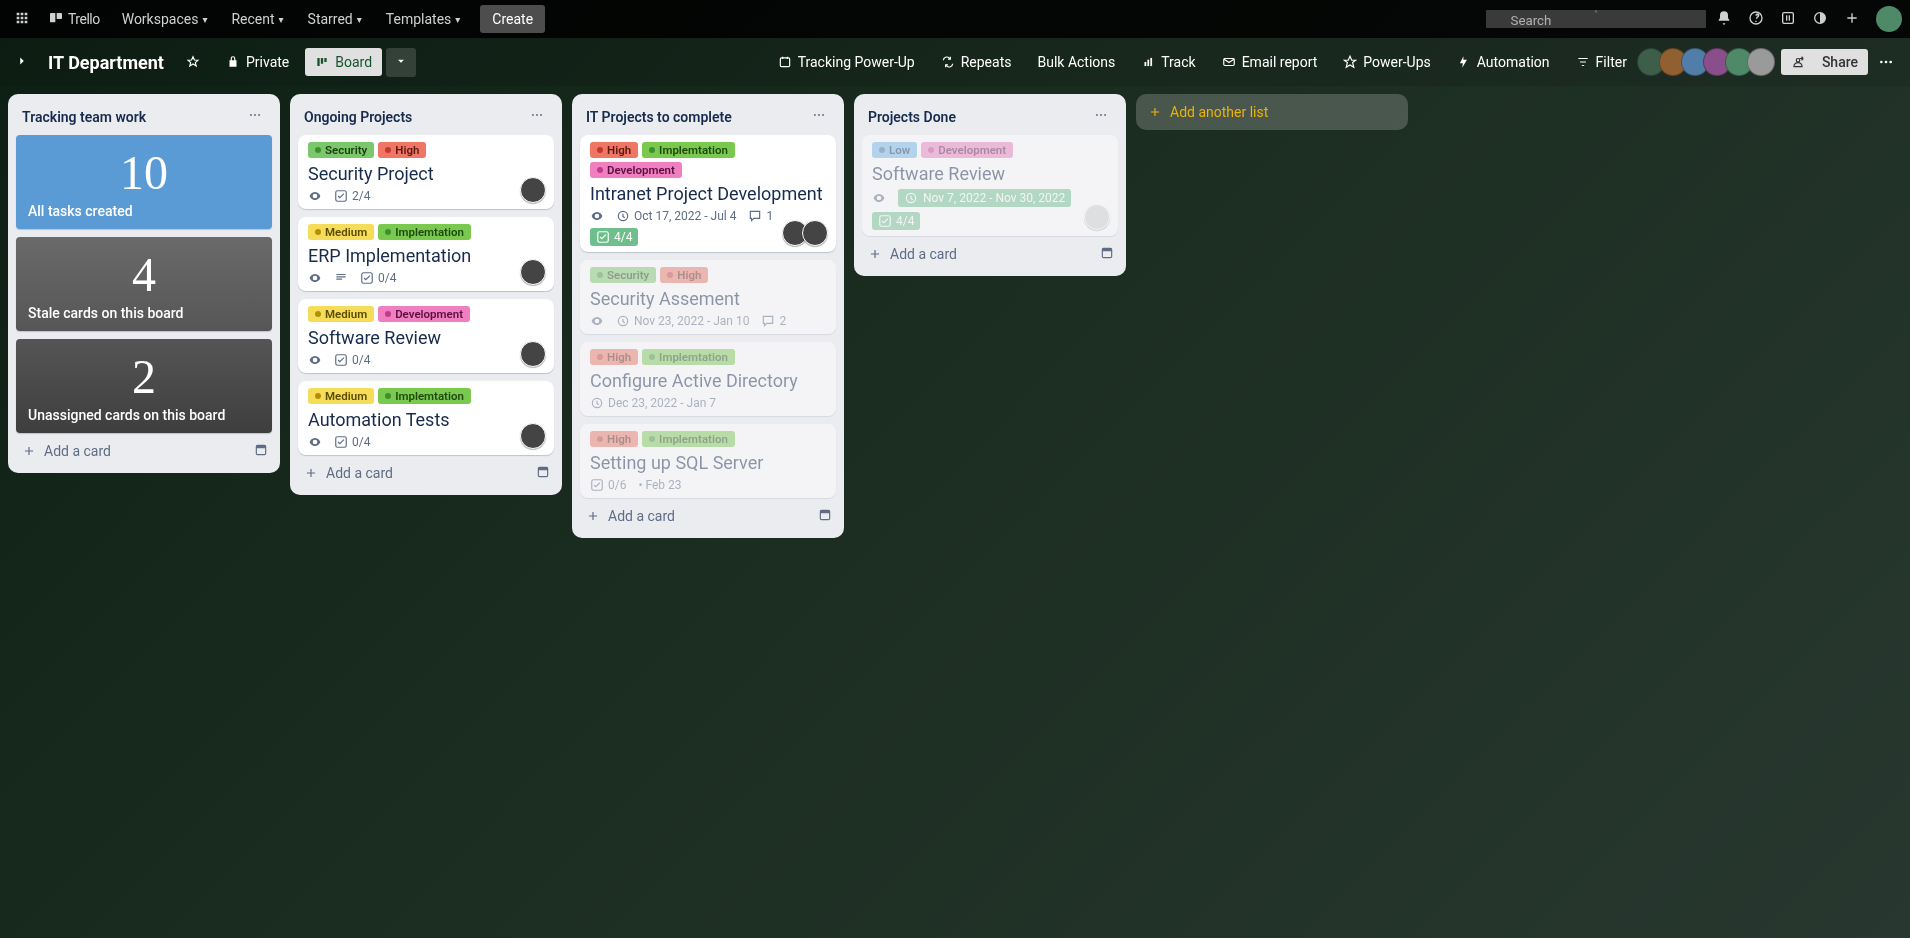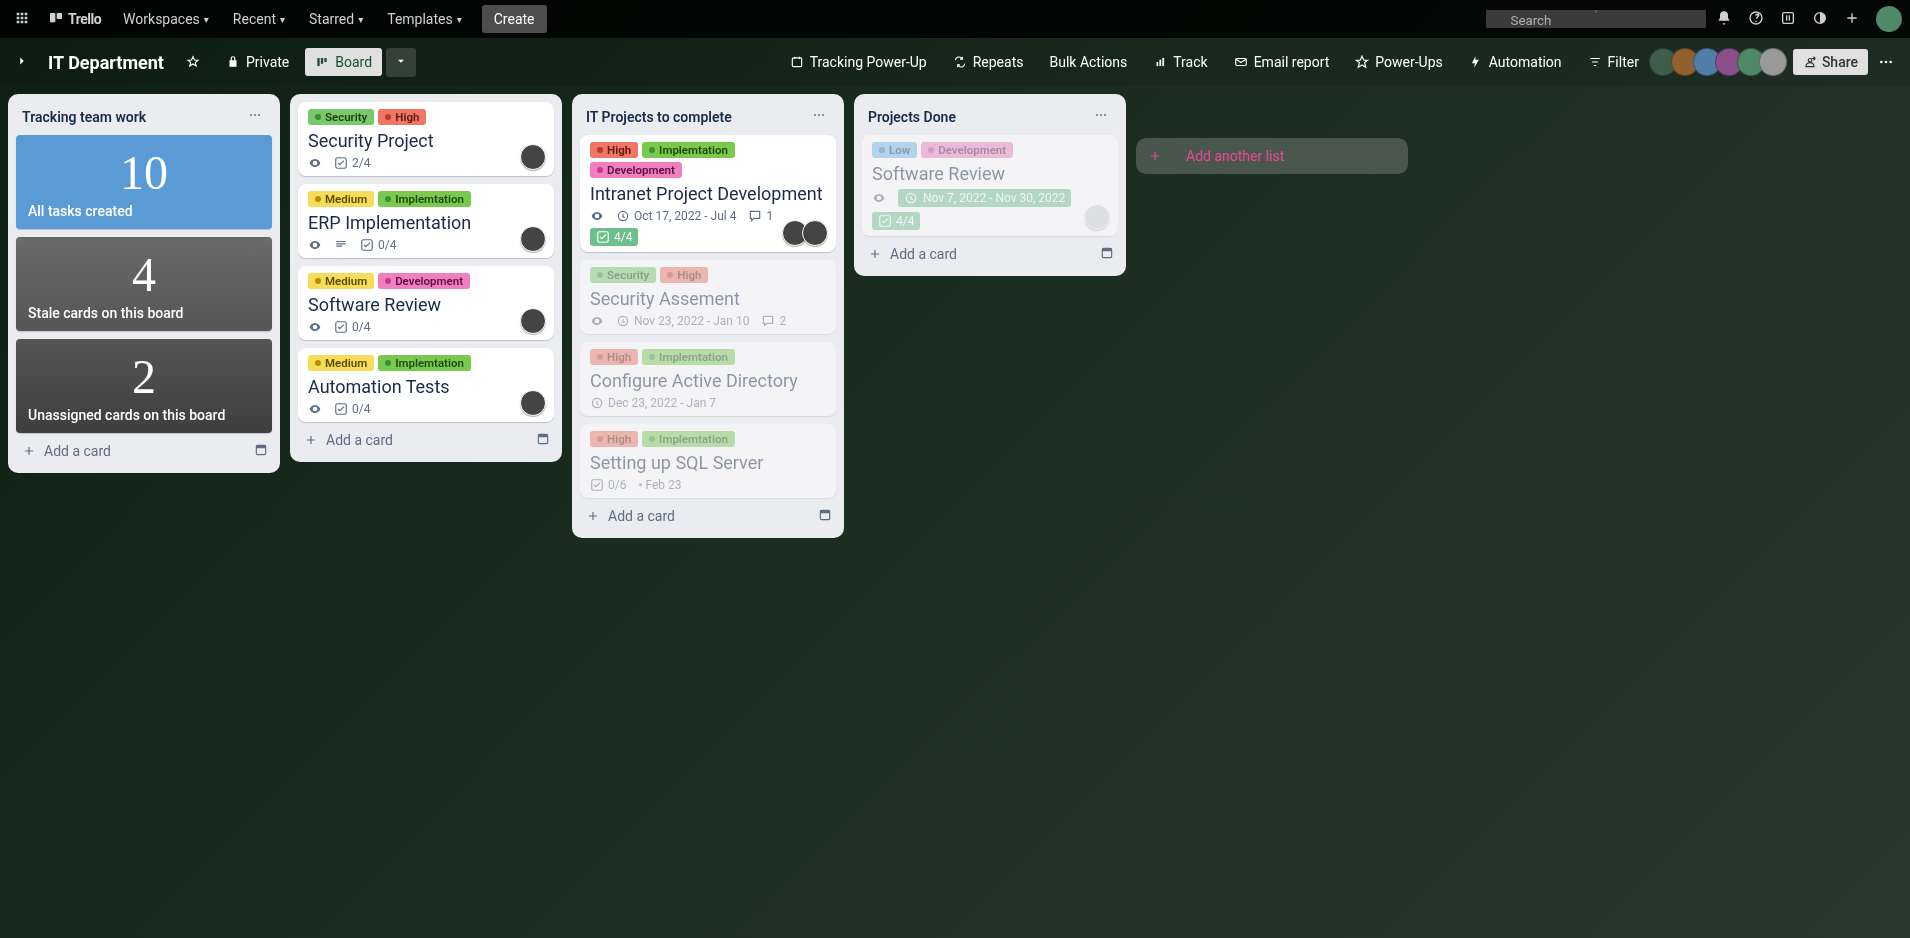--- a/index.html
+++ b/index.html
@@ -17,21 +17,21 @@
 .topbar {
   height: 38px;
   background: rgba(0,0,0,0.85);
   display: flex;
   align-items: center;
   padding: 0 8px;
   color: #d0d0d0;
   gap: 4px;
 }
 .topbar .apps-icon { padding: 6px; }
-.topbar .logo { font-weight: 700; letter-spacing: -0.5px; display:flex; align-items:center; gap:4px; padding:4px 8px; }
+.topbar .logo { font-weight: 400; letter-spacing: -0.5px; display:flex; align-items:center; gap:4px; padding:4px 8px; }
 .topbar .nav-btn { padding: 6px 10px; display:flex; align-items:center; gap:4px; cursor:pointer; border-radius:3px; }
 .topbar .create-btn { background:#4d4d4d; color:#fff; padding: 6px 12px; border-radius:3px; margin-left:6px; }
 .topbar .spacer { flex:1; }
 .topbar .search {
   background:#3a3a3a;
   border-radius:1px;
   height:18px;
   width:220px;
   display:flex; align-items:center;
   padding:0 8px;
@@ -52,21 +52,21 @@
   padding: 0 12px;
   color: #fff;
   gap: 6px;
   backdrop-filter: brightness(0.9);
 }
 .boardbar .collapse-icon { padding:3px; }
 .boardbar .board-title { font-size:18px; font-weight:700; margin-left:4px; padding:4px 6px; }
 .boardbar .bb-btn { padding: 6px 10px; display:flex; align-items:center; gap:6px; cursor:pointer; border-radius:3px;}
 .boardbar .board-view-btn { background:#e0e0e0; color:#14532d; padding:6px 10px; border-radius:3px; display:flex; align-items:center; gap:6px; }
 .boardbar .chev-btn { background:rgba(255,255,255,0.15); padding:6px 8px; border-radius:3px; margin-left:-2px;}
-.boardbar .share-btn { background:#e0e0e0; color:#333; padding:5px 10px; border-radius:3px; display:flex; align-items:center; gap:5px; font-weight:500;}
+.boardbar .share-btn { background:#e0e0e0; color:#333; padding:5px 10px; border-radius:3px; display:flex; align-items:center; gap:17px; font-weight:500;}
 .boardbar .spacer { flex:1; }
 .avatars-stack { display:flex; }
 .avatars-stack .avatar { width:28px; height:28px; border-radius:50%; border:1.5px solid rgba(0,0,0,0.3); margin-left:-6px; }
 
 
 .board {
   flex:1;
   display:flex;
   align-items:flex-start;
   padding: 8px 8px;
@@ -154,27 +154,26 @@
 .stat-card.gray1 { background: linear-gradient(180deg,#6a6a6a,#565656); }
 .stat-card.gray2 { background: linear-gradient(180deg,#555,#3e3e3e); }
 .stat-number { font-size:48px; font-weight:300; text-align:center; line-height:1; font-family:Georgia, serif;}
 .stat-label { font-size:14px; font-weight:500; text-align:left; }
 
 
 .add-list {
   width: 272px;
   min-width:272px;
   background: rgba(255,255,255,0.2);
-  color:#ec4899;
+  color:#eab308;
   border-radius:10px;
   padding:10px 12px;
-  display:flex; align-items:center; gap:24px;
+  display:flex; align-items:center; gap:8px;
   cursor:pointer;
   height:fit-content;
-  margin-top:44px;
 }
 
 .chevron { font-size:10px; }
 svg.i { width:16px; height:16px; fill:currentColor; }
 svg.ism { width:14px; height:14px; fill:currentColor; }
 
 
 .lbl-green { background:#7bc86c; color:#1b3d10;}
 .lbl-green .dot{ background:#3d8f2f;}
 .lbl-red { background:#ef7564; color:#5c1a12;}
@@ -406,20 +405,28 @@
           </svg>
           <span>Add a card</span>
         </div>
     <div class="template-btn"><svg class="ism" viewBox="0 0 24 24">
             <rect x="4" y="4" width="16" height="16" rx="2" fill="none" stroke="currentColor" stroke-width="2"></rect>
             <rect x="4" y="4" width="16" height="5"></rect>
           </svg></div>
       </div>
     </div>
     <div class="list">
+      <div class="list-header">
+        <span>Ongoing Projects</span>
+    <span class="list-menu"><svg class="ism" viewBox="0 0 24 24">
+            <circle cx="5" cy="12" r="1.8"></circle>
+            <circle cx="12" cy="12" r="1.8"></circle>
+            <circle cx="19" cy="12" r="1.8"></circle>
+          </svg></span>
+      </div>
       <div class="list-cards">
         <div class="card">
           <div class="labels">
             <span class="label lbl-green"><span class="dot"></span>Security</span>
             <span class="label lbl-red"><span class="dot"></span>High</span>
           </div>
           <div class="title-line">Security Project</div>
           <div class="badges">
             <span class="badge">
               <svg class="ism" viewBox="0 0 24 24">

